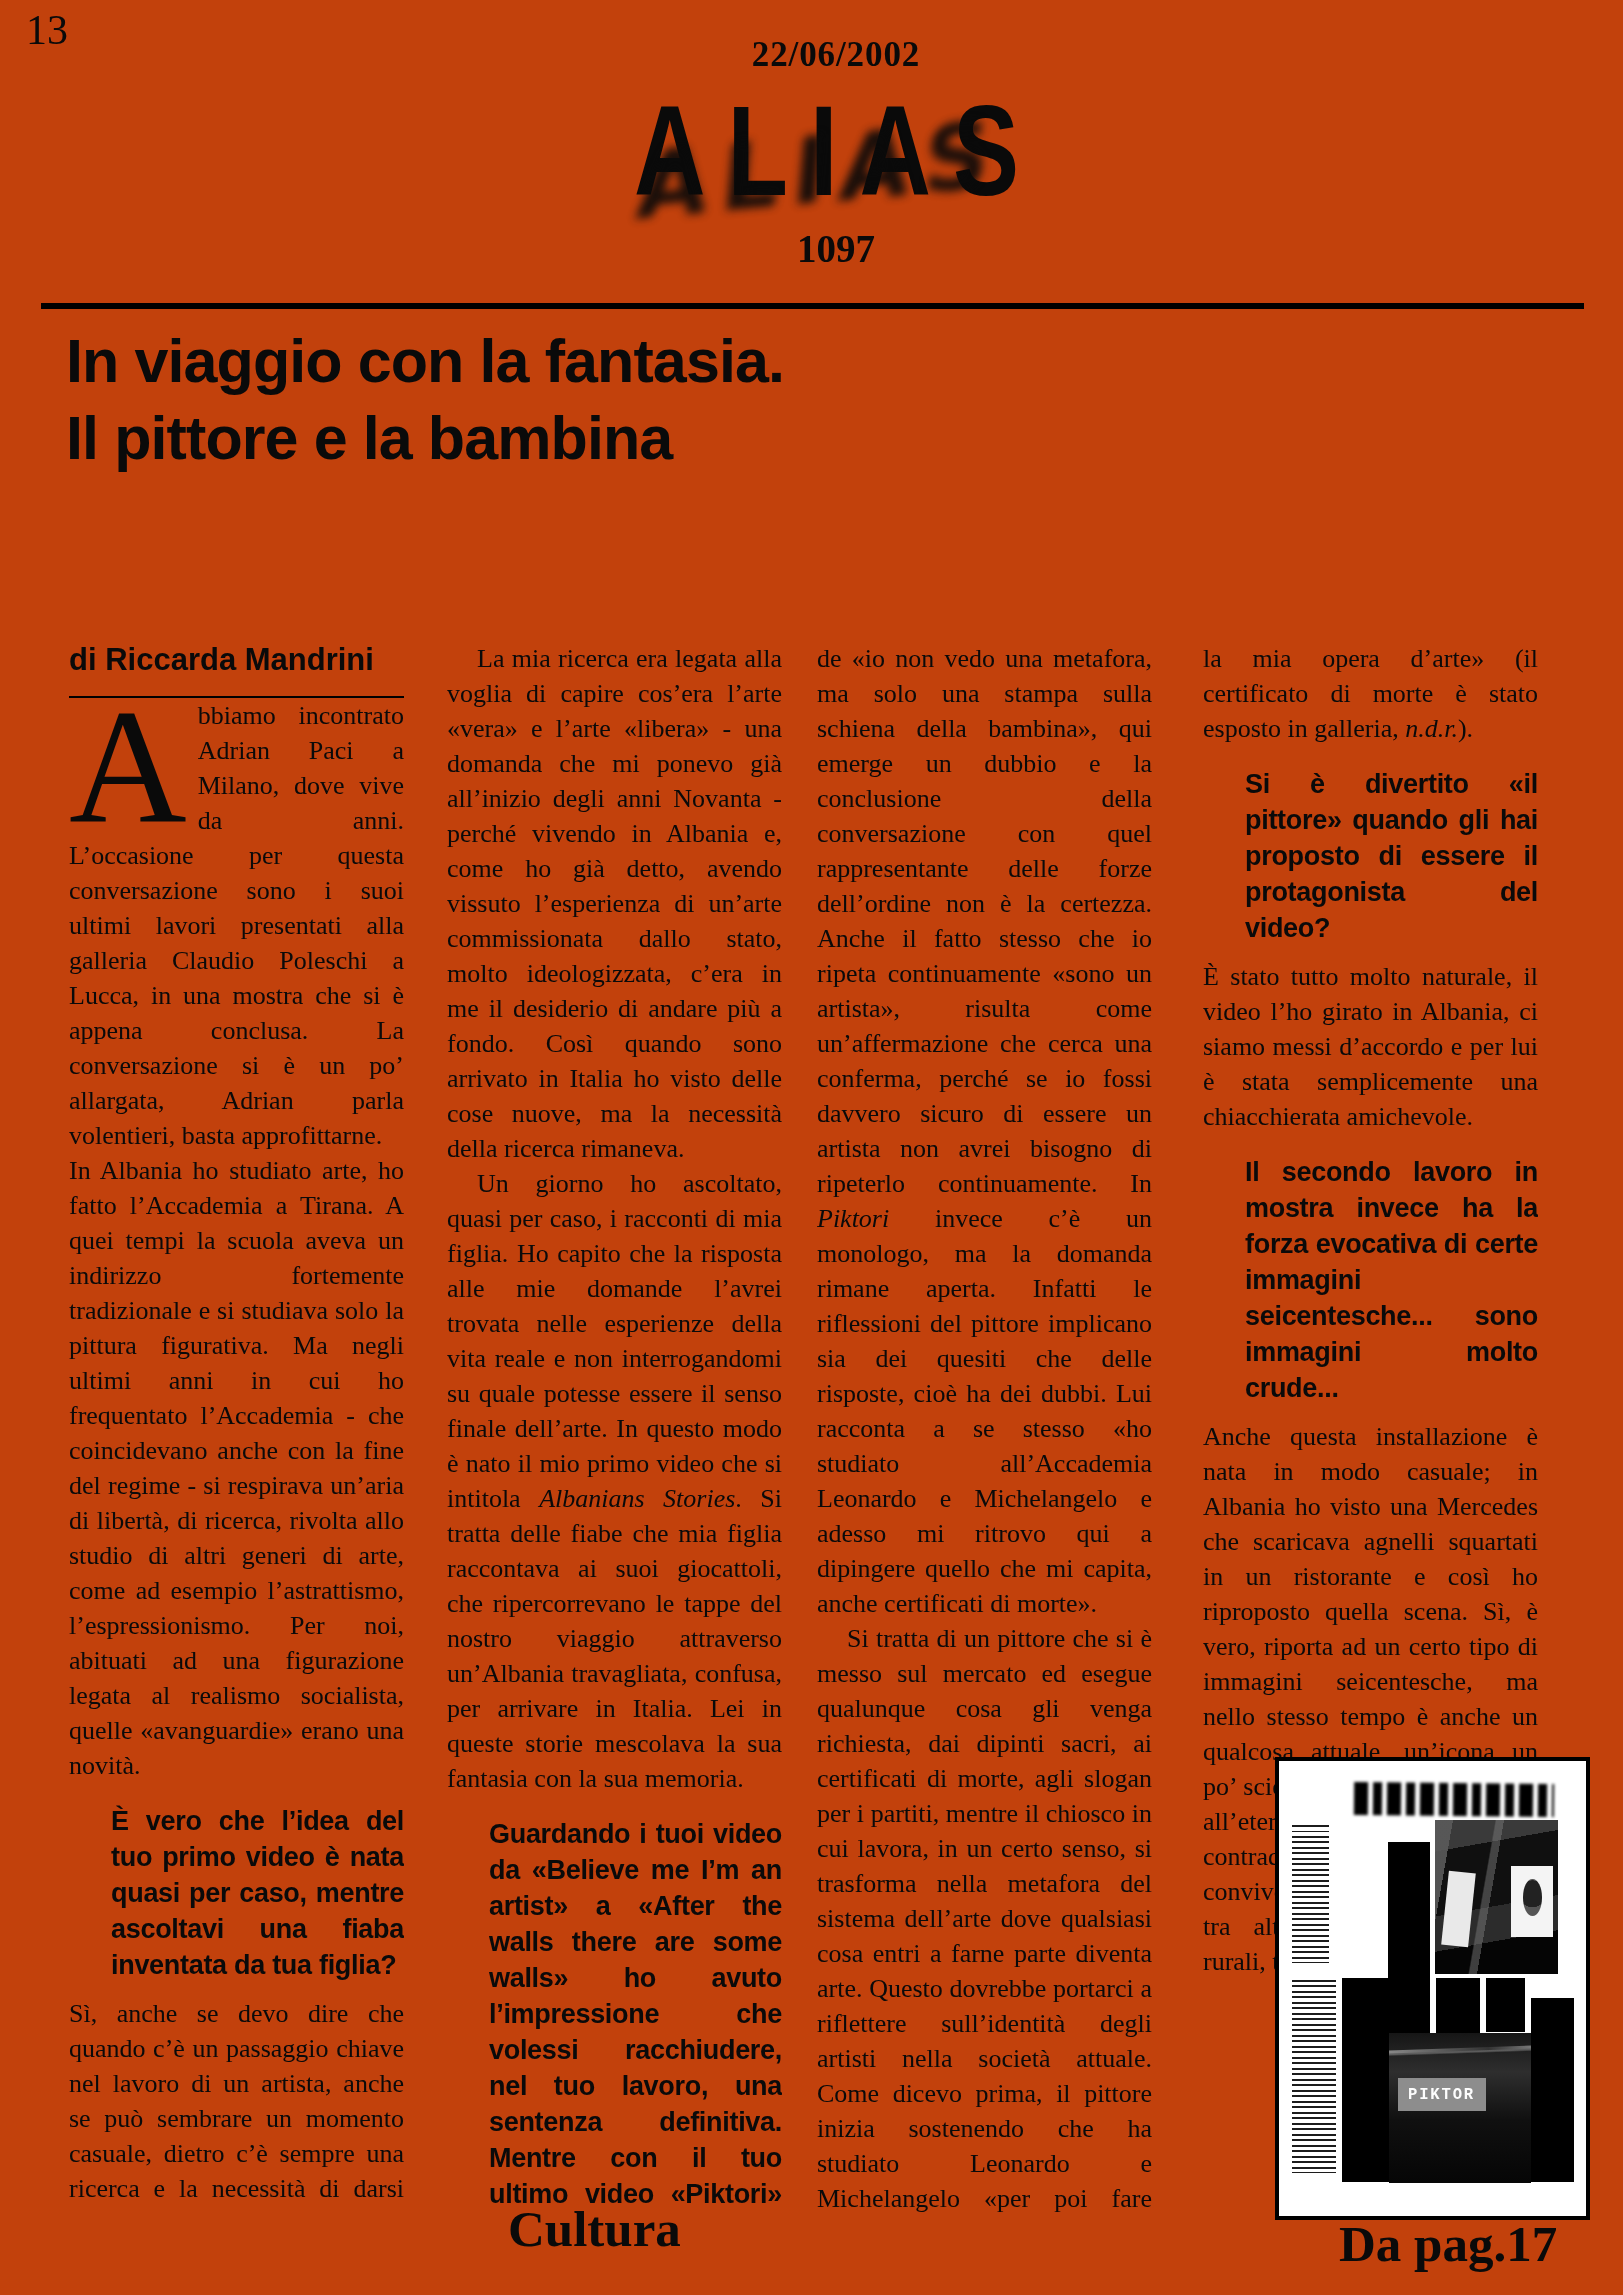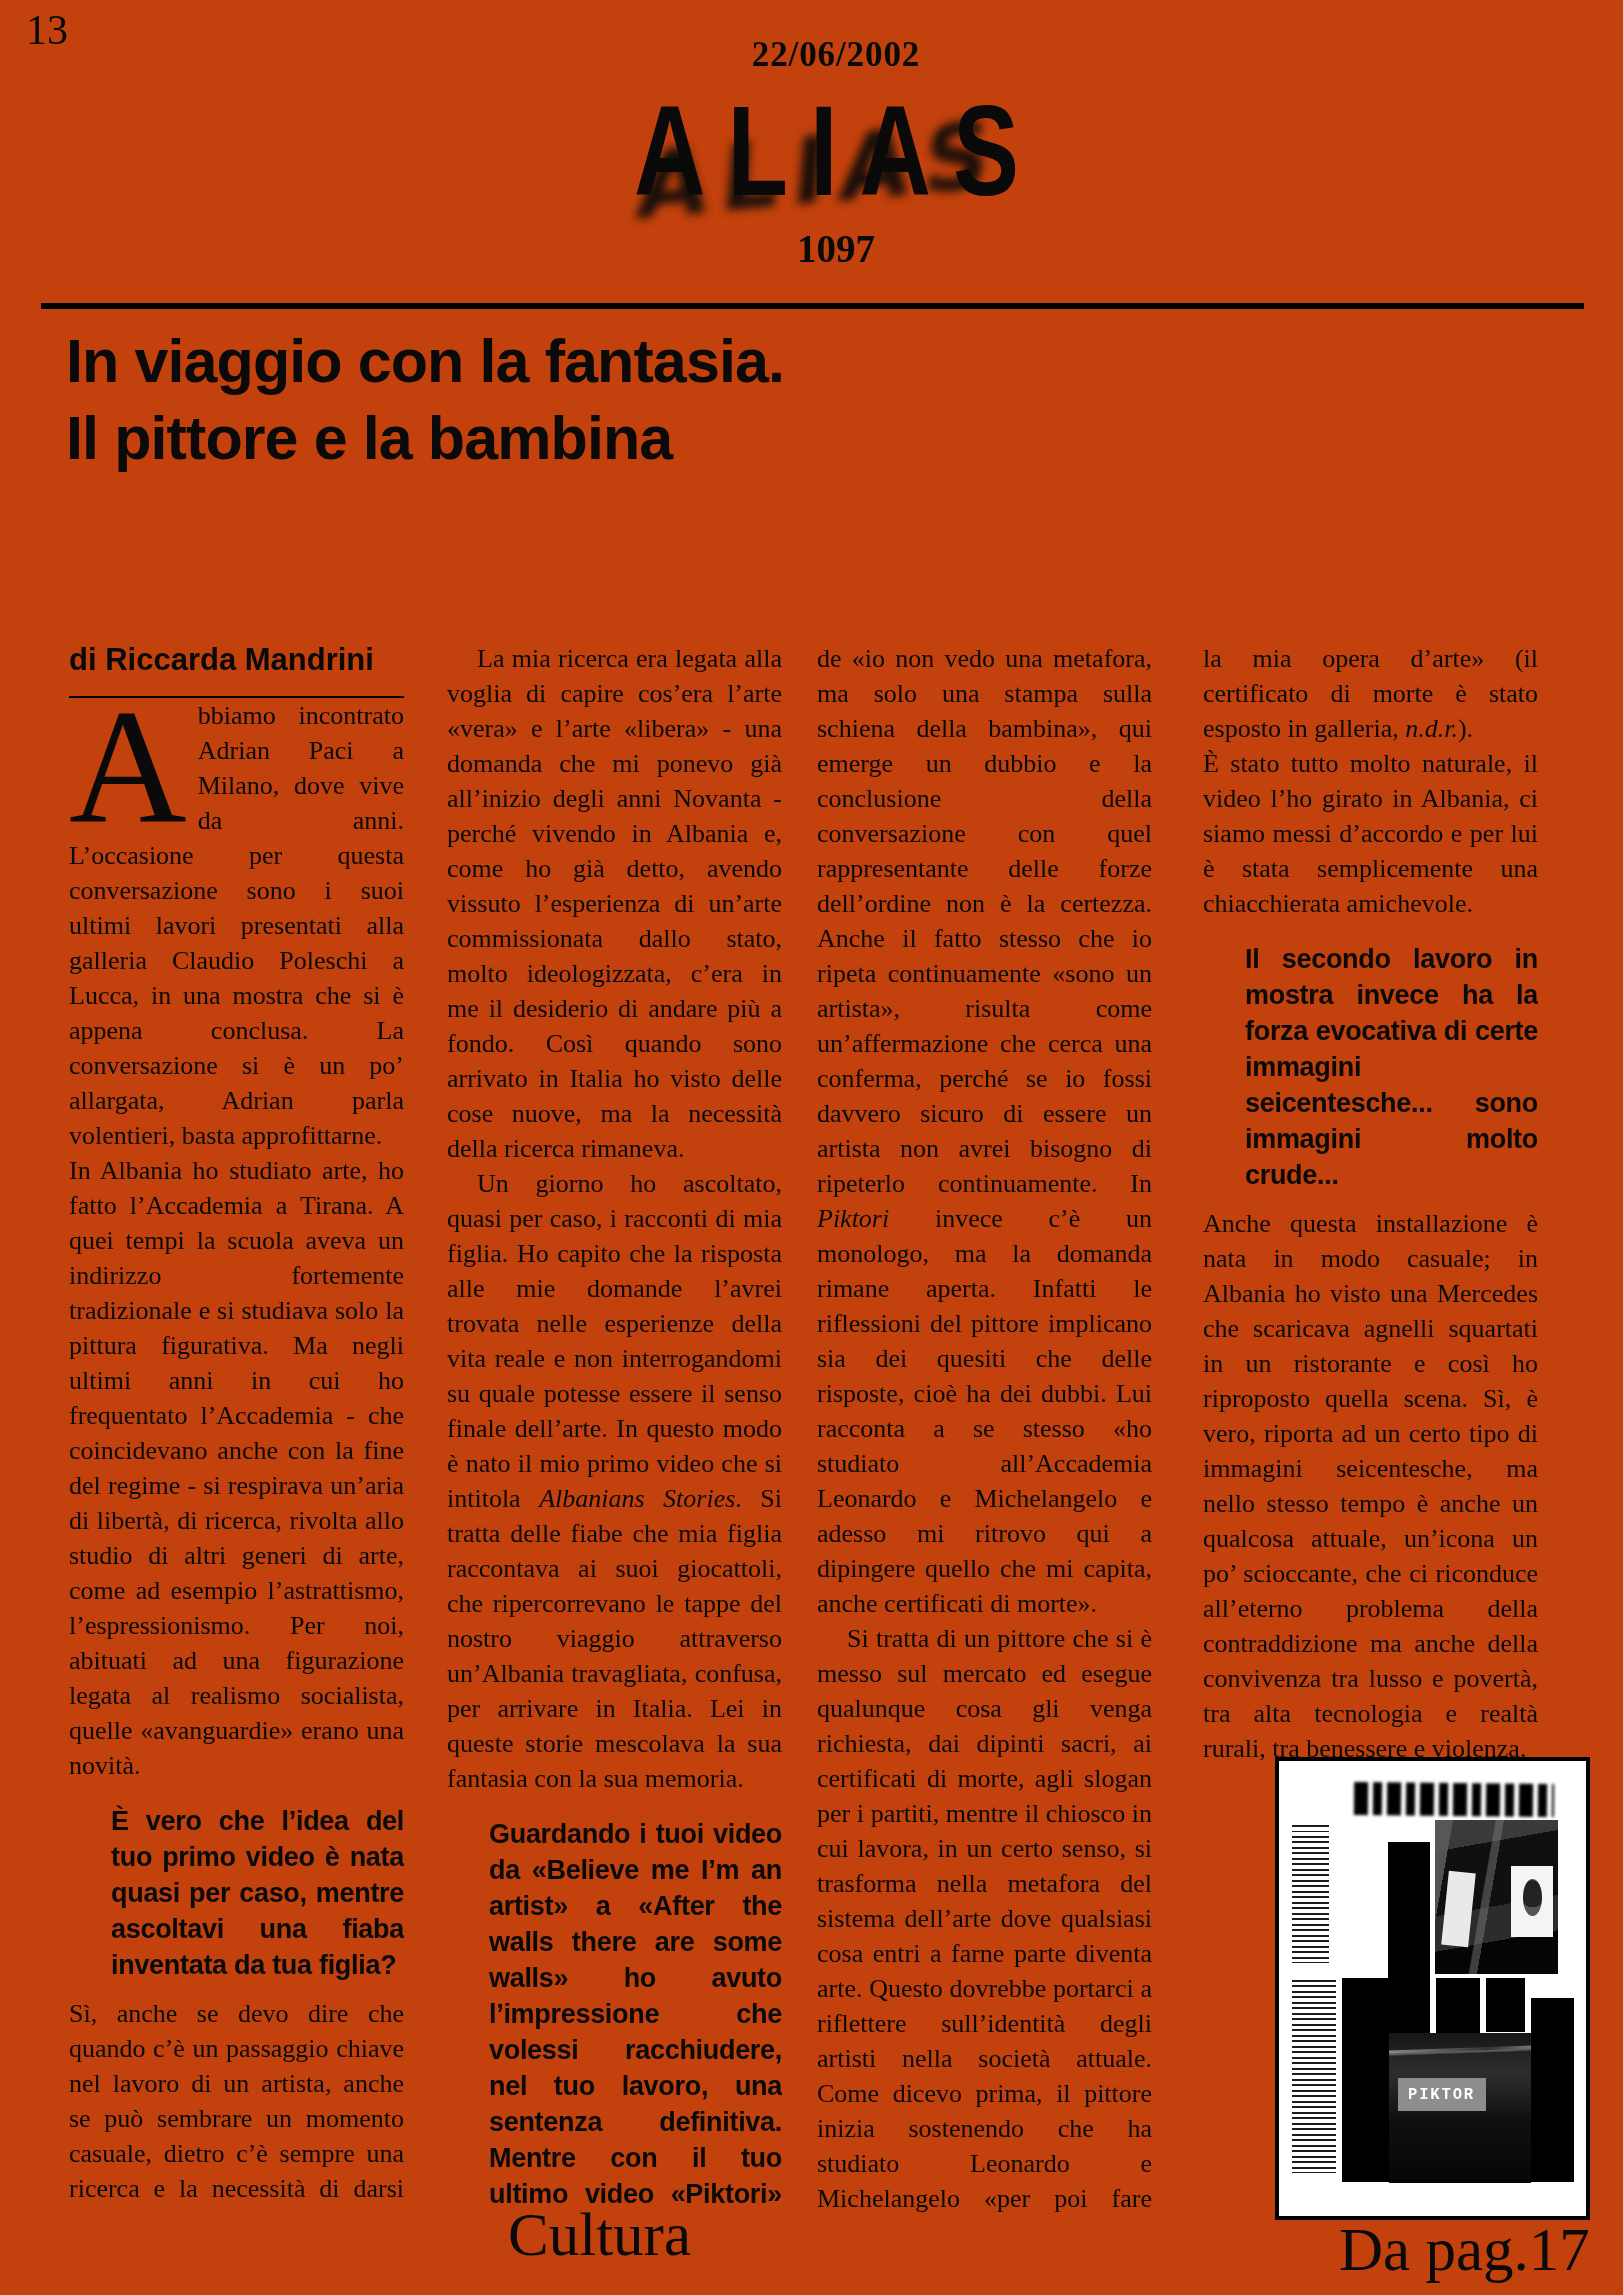--- a/index.html
+++ b/index.html
@@ -70,21 +70,21 @@
   .t-kiosk{left:110px;top:272px;width:142px;height:150px;
       background:
         linear-gradient(178deg,rgba(0,0,0,0) 0 12%,rgba(200,200,200,.35) 13% 14%,rgba(0,0,0,0) 15%),
         linear-gradient(180deg,#161616 0%,#2e2e2e 26%,#101010 58%,#060606 100%);}
   .t-roof{left:0;top:10%;width:100%;height:2.8px;background:linear-gradient(90deg,#888,#333 70%,#777);transform:rotate(-2deg);}
   .t-sign{left:6%;top:30%;width:62%;height:22%;background:#8d8d8d;color:#fdfdfd;
       font-family:Liberation Mono, monospace;font-weight:bold;font-size:15.6px;letter-spacing:1.8px;
       display:flex;align-items:center;justify-content:center;position:absolute;}
   .t-caption{left:253px;top:411px;width:40px;height:8.3px;background:#000;}
 
-  .footword{position:absolute;font-family:"Liberation Serif",serif;font-weight:normal;font-size:61px;}
+  .footword{position:absolute;font-family:"Liberation Serif",serif;font-weight:bold;font-size:51px;}
   .foot-cultura{left:508px;top:2200px;}
   .foot-dapag{left:1339px;top:2215px;}
 </style>
 </head>
 <body>
 
 <div class="page">
 
   <div class="pagenum">13</div>
 
@@ -119,20 +119,21 @@
 
   </div>
 
   <div class="col col3">
     <p><span>de «io non vedo una metafora, ma solo una stampa sulla schiena della bambina», qui emerge un dubbio e la conclusione della conversazione con quel rappresentante delle forze dell’ordine non è la certezza. Anche il fatto stesso che io ripeta continuamente «sono un artista», risulta come un’affermazione che cerca una conferma, perché se io fossi davvero sicuro di essere un artista non avrei bisogno di ripeterlo continuamente. In </span><span class="it">Piktori</span><span> invece c’è un monologo, ma la domanda rimane aperta. Infatti le riflessioni del pittore implicano sia dei quesiti che delle risposte, cioè ha dei dubbi. Lui racconta a se stesso «ho studiato all’Accademia Leonardo e Michelangelo e adesso mi ritrovo qui a dipingere quello che mi capita, anche certificati di morte».</span></p>
     <p class="ind">Si tratta di un pittore che si è messo sul mercato ed esegue qualunque cosa gli venga richiesta, dai dipinti sacri, ai certificati di morte, agli slogan per i partiti, mentre il chiosco in cui lavora, in un certo senso, si trasforma nella metafora del sistema dell’arte dove qualsiasi cosa entri a farne parte diventa arte. Questo dovrebbe portarci a riflettere sull’identità degli artisti nella società attuale. Come dicevo prima, il pittore inizia sostenendo che ha studiato Leonardo e Michelangelo «per poi fare questo certificato di morte» e aggiunge: «mi è arrivato un libro dall’America e ho riso con me stesso, perché ho visto che dei pezzi di carta o delle foto si vendevano come opere d’arte, e allora anche le targhe che faccio io possono essere opere d’arte». Poi conclude il suo monologo affermando che anche il certificato di morte che ha disegnato può essere considerato un’opera d’arte, anzi lo trova molto bello e rivolgendosi a me dice «ecco prendi</p>
   </div>
 
   <div class="col col4">
     <p><span>la mia opera d’arte» (il certificato di morte è stato esposto in galleria, </span><span class="it">n.d.r.</span><span>).</span></p>
+    <p class="q">Si è divertito «il pittore» quando gli hai proposto di essere il protagonista del video?</p>
     <p>È stato tutto molto naturale, il video l’ho girato in Albania, ci siamo messi d’accordo e per lui è stata semplicemente una chiacchierata amichevole.</p>
     <p class="q">Il secondo lavoro in mostra invece ha la forza evocativa di certe immagini seicentesche... sono immagini molto crude...</p>
     <p>Anche questa installazione è nata in modo casuale; in Albania ho visto una Mercedes che scaricava agnelli squartati in un ristorante e così ho riproposto quella scena. Sì, è vero, riporta ad un certo tipo di immagini seicentesche, ma nello stesso tempo è anche un qualcosa attuale, un’icona un po’ scioccante, che ci riconduce all’eterno problema della contraddizione ma anche della convivenza tra lusso e povertà, tra alta tecnologia e realtà rurali, tra benessere e violenza.</p>
   </div>
 
   <div class="thumb">
     <div class="t-masthead"></div>
     <div class="t-micro m1"></div>
     <div class="t-micro m2"></div>
     <div class="t-photo1">

